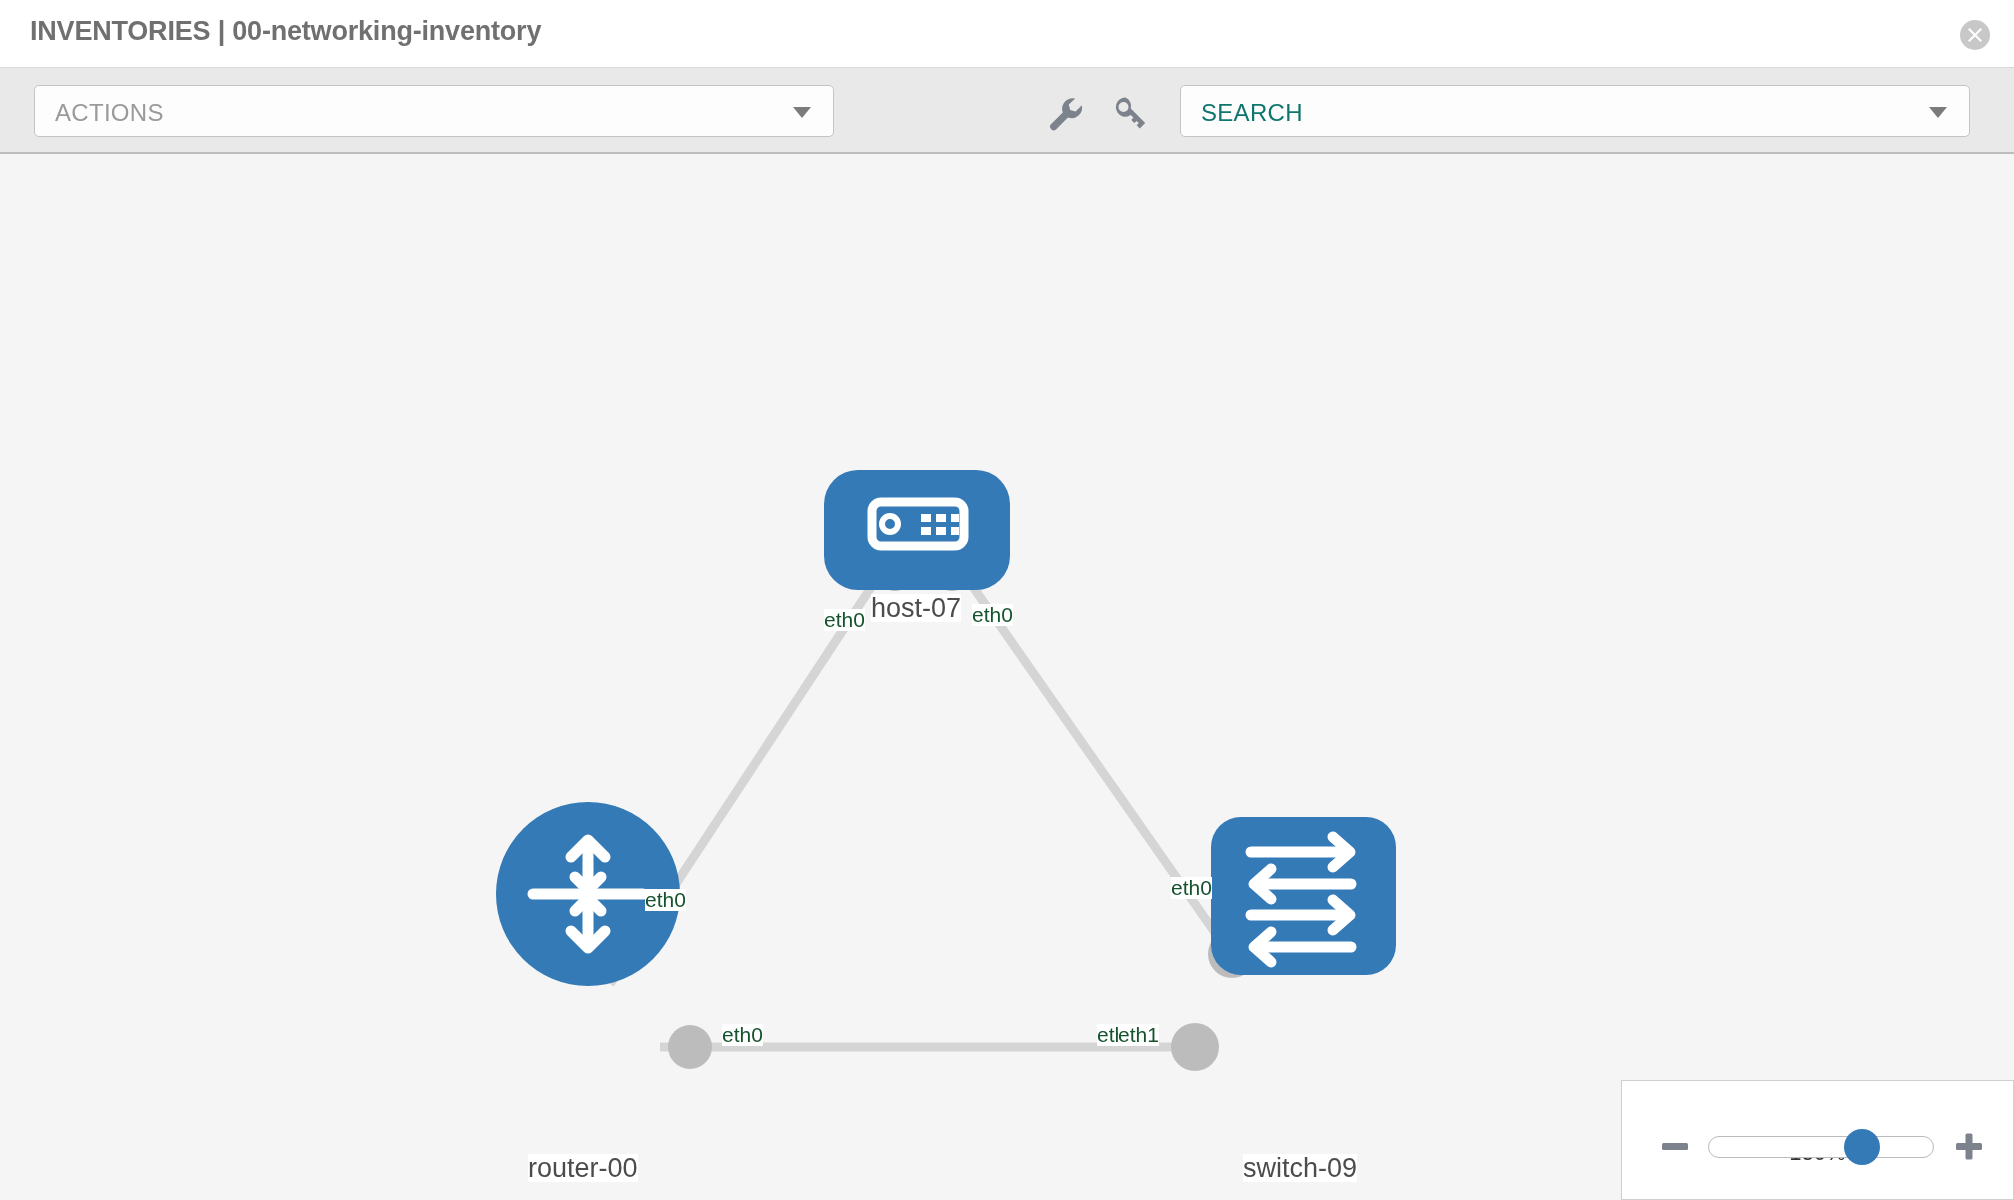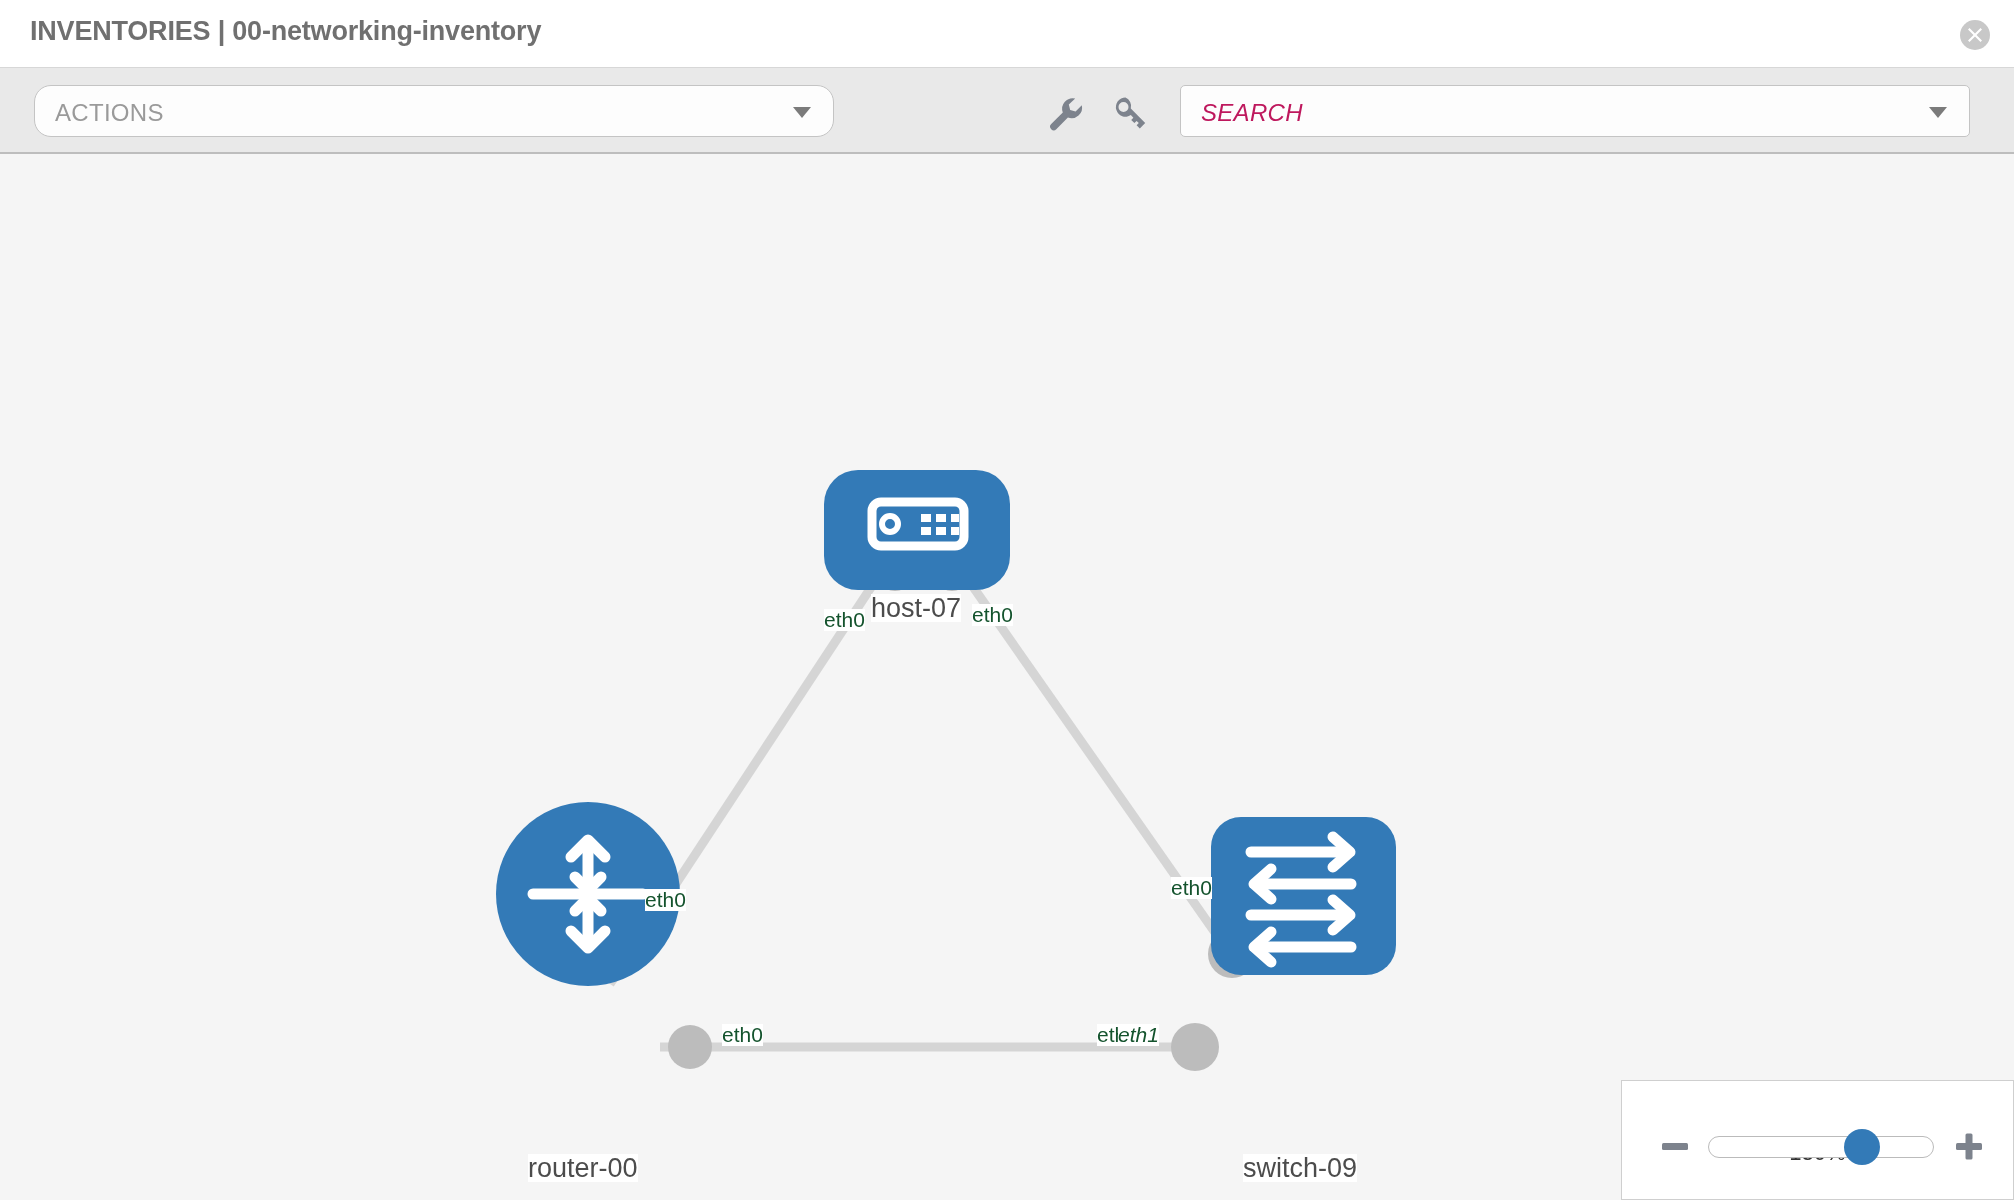--- a/index.html
+++ b/index.html
@@ -60,21 +60,21 @@
     border-bottom: 2px solid #bdbdbd;
   }
   .actions-select {
     position: absolute;
     left: 34px;
     top: 17px;
     width: 800px;
     height: 52px;
     background: #fdfdfd;
     border: 1px solid #c4c4c4;
-    border-radius: 17px;
+    border-radius: 5px;
     cursor: pointer;
   }
   .actions-label {
     position: absolute;
     left: 20px;
     top: 13px;
     font-size: 24px;
     color: #9a9a9a;
     letter-spacing: 0.3px;
   }
@@ -107,23 +107,22 @@
     background: #fdfdfd;
     border: 1px solid #c4c4c4;
     border-radius: 5px;
     cursor: text;
   }
   .search-label {
     position: absolute;
     left: 20px;
     top: 13px;
     font-size: 24px;
-    color: #be185d;
+    color: #0f766e;
     letter-spacing: 0.3px;
-    font-style: italic;
   }
 
   
   .canvas {
     position: absolute;
     left: 0; top: 154px;
     width: 2014px;
     height: 1046px;
     background: #f5f5f5;
     overflow: hidden;
@@ -308,21 +307,21 @@
         </g>
       </g>
     </svg>
 
     <div class="edge-label" style="left:824px; top:455px;">eth0</div>
     <div class="edge-label" style="left:972px; top:450px;">eth0</div>
     <div class="edge-label" style="left:645px; top:735px;">eth0</div>
     <div class="edge-label" style="left:1171px; top:723px;">eth0</div>
     <div class="edge-label" style="left:722px; top:870px;">eth0</div>
     <div class="edge-label" style="left:1097px; top:870px; z-index:1;">eth0</div>
-    <div class="edge-label" style="left:1118px; top:870px; z-index:2;font-style:italic;">eth1</div>
+    <div class="edge-label" style="left:1118px; top:870px; z-index:2;">eth1</div>
 
     <div class="node-label" style="left:871px; top:440px; z-index:3;">host-07</div>
     <div class="node-label" style="left:528px; top:1000px;">router-00</div>
     <div class="node-label" style="left:1243px; top:1000px;">switch-09</div>
 
     <div class="zoom-panel" style="left:1621px; top:926px;">
       <div class="zoom-level">130%</div>
 
       <div class="zoom-minus">
         <svg width="34" height="34" viewBox="0 0 34 34" aria-hidden="true">

